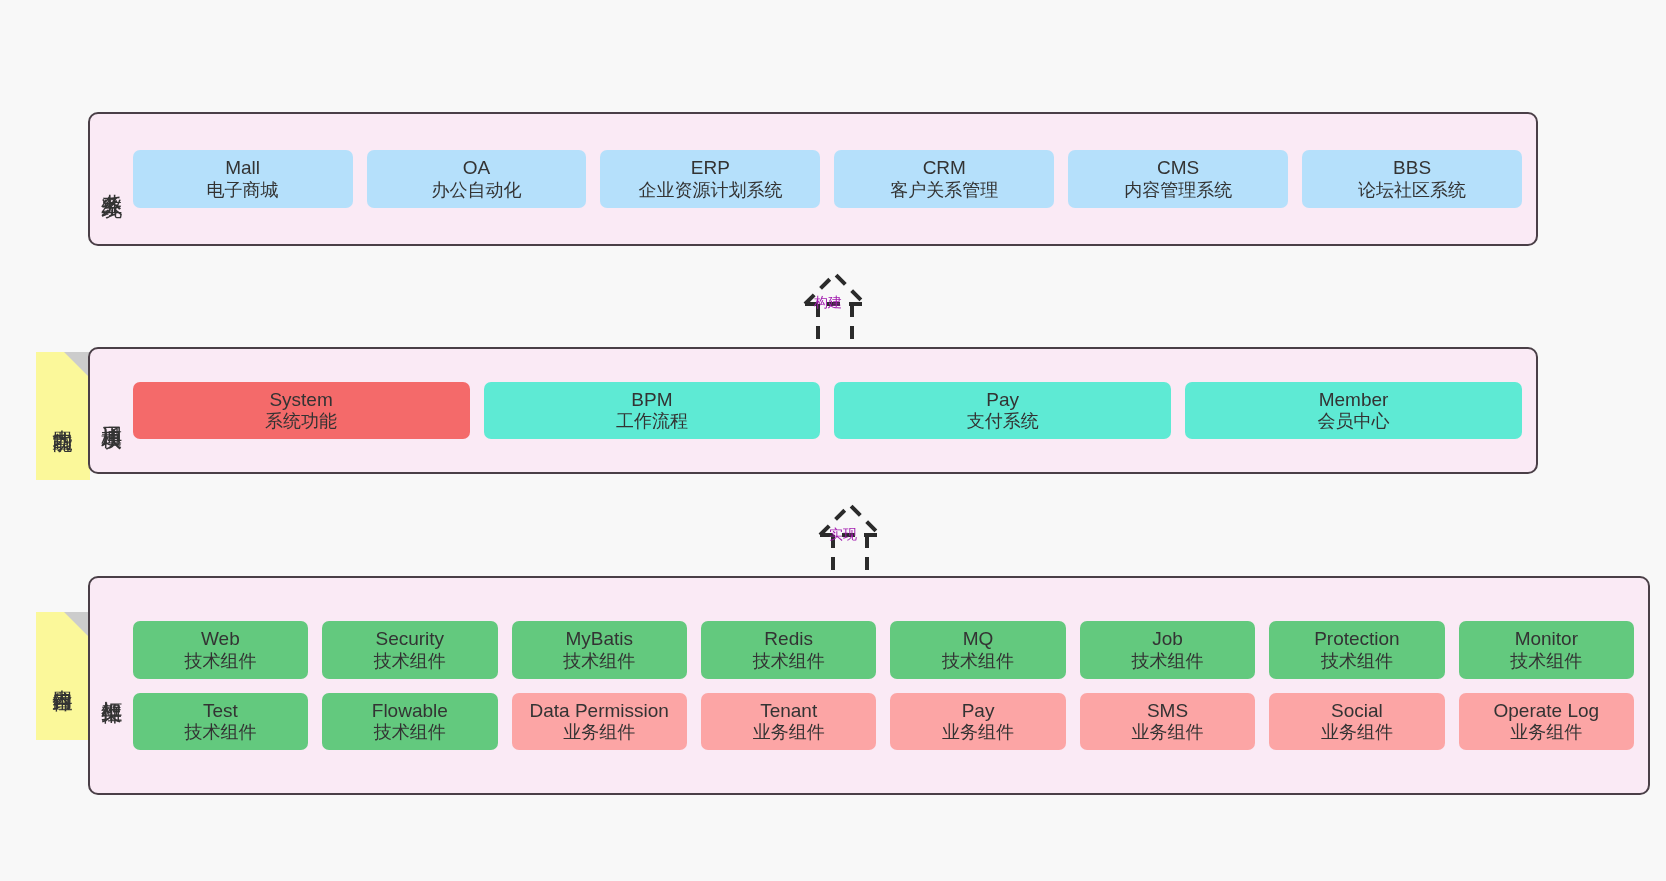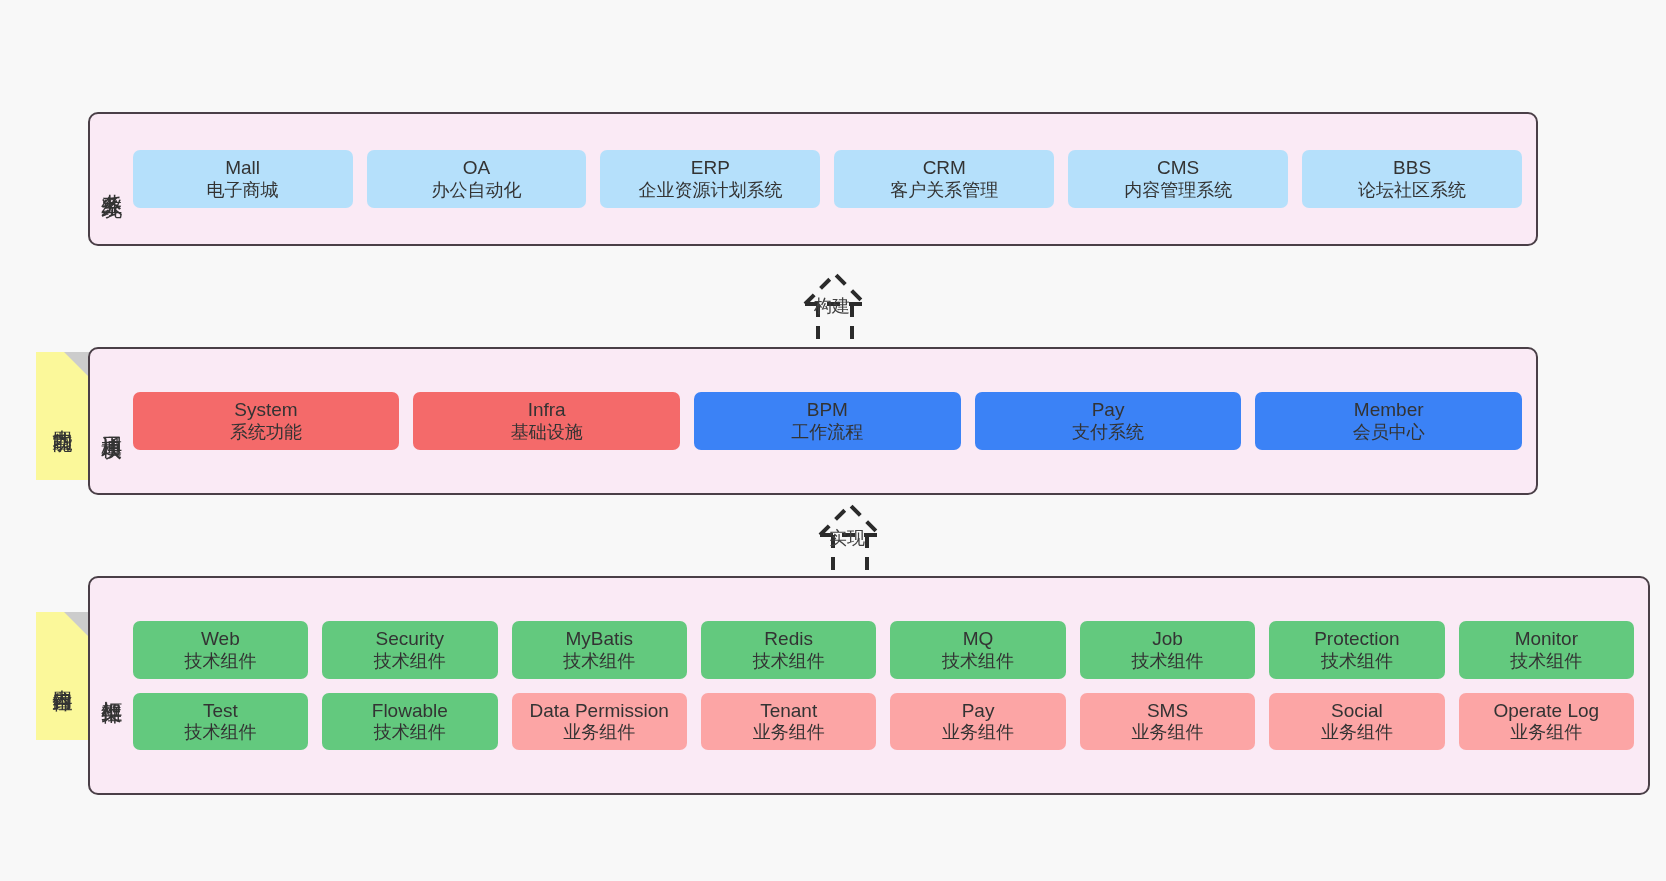--- a/index.html
+++ b/index.html
@@ -79,21 +79,21 @@
     font-size: 19px;
     color: #333333;
   }
   .card .t-cn {
     font-size: 18px;
     color: #333333;
   }
 
   .card.blue       { background: #b5e0fb; }
   .card.red        { background: #f46a6a; }
-  .card.pink       { background: #3b82f6; }
+  .card.pink       { background: #5eead4; }
   .card.green      { background: #63c97e; }
   .card.lightgreen { background: #fca5a5; }
 
   
   .note {
     position: absolute;
     background: #fbf89a;
     box-sizing: border-box;
     display: flex;
     align-items: center;
@@ -119,22 +119,22 @@
     border-left: 26px solid transparent;
   }
 
   
   .arrow {
     position: absolute;
     pointer-events: none;
   }
   .arrow-label {
     position: absolute;
-    font-size: 18px;
-    color: #404040;
+    font-size: 14px;
+    color: #a21caf;
     background: transparent;
     white-space: nowrap;
     user-select: none;
   }
 </style>
 </head>
 <body>
 
 <div id="stage">
 
@@ -177,31 +177,27 @@
     <path d="M 97 46 L 97 92" fill="none" stroke="#2b2b2b" stroke-width="4" stroke-dasharray="13,9"></path>
     <path d="M 63 92 L 97 92" fill="none" stroke="#2b2b2b" stroke-width="4" stroke-dasharray="13,9"></path>
   </svg>
   <div class="arrow-label" style="left:814px; top:294px;">构建</div>
 
   <div class="note" id="note-common-module" style="left:36px; top:352px; width:54px; height:128px;">
     <span class="note-text">内置功能</span>
     <span class="note-fold"></span>
   </div>
 
-  <div class="layer" id="layer-common-module" style="left:88px; top:347px; width:1450px; height:148px;">
+  <div class="layer" id="layer-common-module" style="left:88px; top:347px; width:1450px; height:127px;">
     <div class="layer-caption">通用模块</div>
     <div class="layer-body">
       <div class="row">
         <div class="card red">
           <span class="t-en">System</span>
           <span class="t-cn">系统功能</span>
-        </div>
-        <div class="card red">
-          <span class="t-en">Infra</span>
-          <span class="t-cn">基础设施</span>
         </div>
         <div class="card pink">
           <span class="t-en">BPM</span>
           <span class="t-cn">工作流程</span>
         </div>
         <div class="card pink">
           <span class="t-en">Pay</span>
           <span class="t-cn">支付系统</span>
         </div>
         <div class="card pink">

